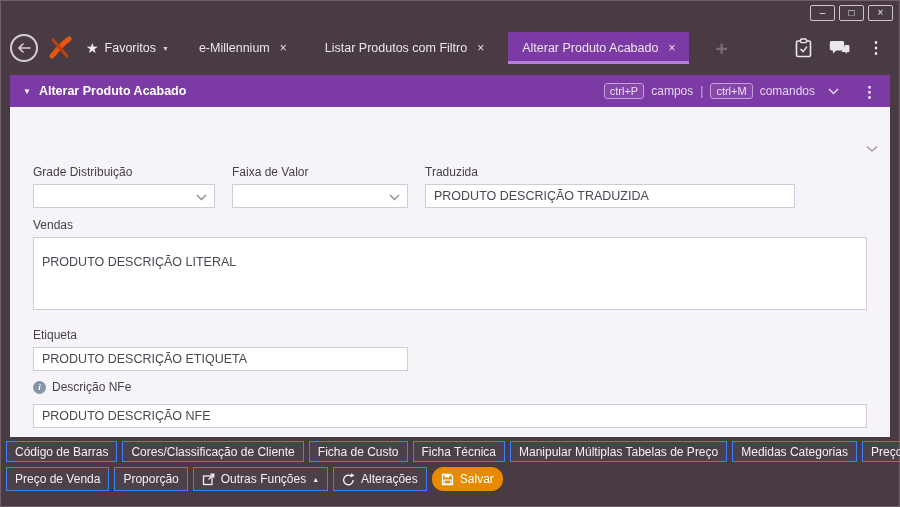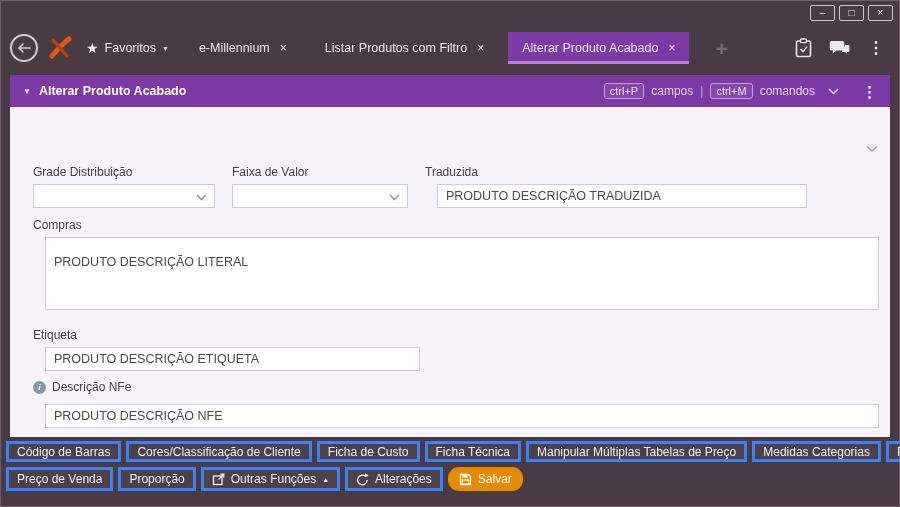--- a/index.html
+++ b/index.html
@@ -85,39 +85,39 @@
   .flabel { font-size:12px; color:#46414c; display:block; margin-bottom:5px; }
   .flabel-row { display:flex; align-items:center; margin-bottom:5px; }
   .g-grade { width:182px; } .g-faixa { width:176px; } .g-trad { width:370px; }
   .sel {
     width:100%; height:24px; background:#fff; border:1px solid #d2cad8;
     position:relative; cursor:pointer;
   }
   .sel svg { position:absolute; right:7px; top:9px; }
   .txt {
     width:100%; height:24px; border:1px solid #d2cad8; background:#fff;
-    padding:0 8px; font-size:12.5px; color:#4c4651; font-family:inherit;margin-left:12px;
+    padding:0 8px; font-size:12.5px; color:#4c4651; font-family:inherit;
   }
   textarea.txt { height:73px; padding:17px 8px; resize:none; }
   .g-literal { margin-top:10px; }
   .g-etiqueta { margin-top:14px; width:375px; }
   .g-nfe { margin-top:9px; }
   .info-ic {
     width:13px; height:13px; border-radius:50%; background:#8496aa; color:#fff;
     font-size:9px; font-style:italic; font-weight:bold; display:inline-flex;
     align-items:center; justify-content:center; margin-right:6px;
     font-family:"Liberation Serif", serif; flex:0 0 auto;
   }
 
   
   .footer { position:absolute; left:6px; right:6px; top:441px; }
   .footer-row { display:flex; gap:5px; align-items:center; }
   .footer-row + .footer-row { margin-top:5px; }
   .fbtn {
-    border:3px solid #3b82f6; background:rgba(255,255,255,0.03); color:#f3eff2;
+    border:1px solid #3b82f6; background:rgba(255,255,255,0.03); color:#f3eff2;
     font-size:12px; padding:0 8px; height:21px; display:flex; align-items:center; gap:6px;
     cursor:pointer; white-space:nowrap;
   }
   .footer-row.r2 .fbtn { height:24px; }
   .fbtn.salvar { background:#e78a00; border-color:#e78a00; color:#fff;border-radius:11px; }
   .chev-up { font-size:7px; color:#f3eff2; }
 </style>
 </head>
 <body>
 
@@ -229,21 +229,21 @@
           </svg>
         </div>
       </div>
       <div class="g-trad">
         <span class="flabel">Traduzida</span>
         <input class="txt" type="text" value="PRODUTO DESCRIÇÃO TRADUZIDA" style="">
       </div>
     </div>
 
     <div class="g-literal">
-      <span class="flabel">Compras</span>
+      <span class="flabel">Vendas</span>
       <textarea class="txt" style="">PRODUTO DESCRIÇÃO LITERAL</textarea>
     </div>
 
     <div class="g-etiqueta">
       <span class="flabel">Etiqueta</span>
       <input class="txt" type="text" value="PRODUTO DESCRIÇÃO ETIQUETA" style="">
     </div>
 
     <div class="g-nfe">
       <div class="flabel-row">

